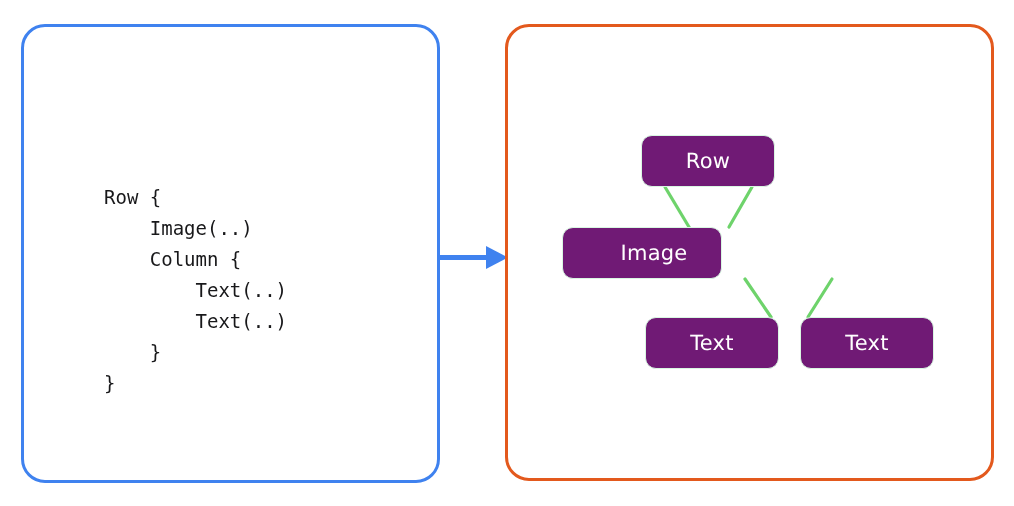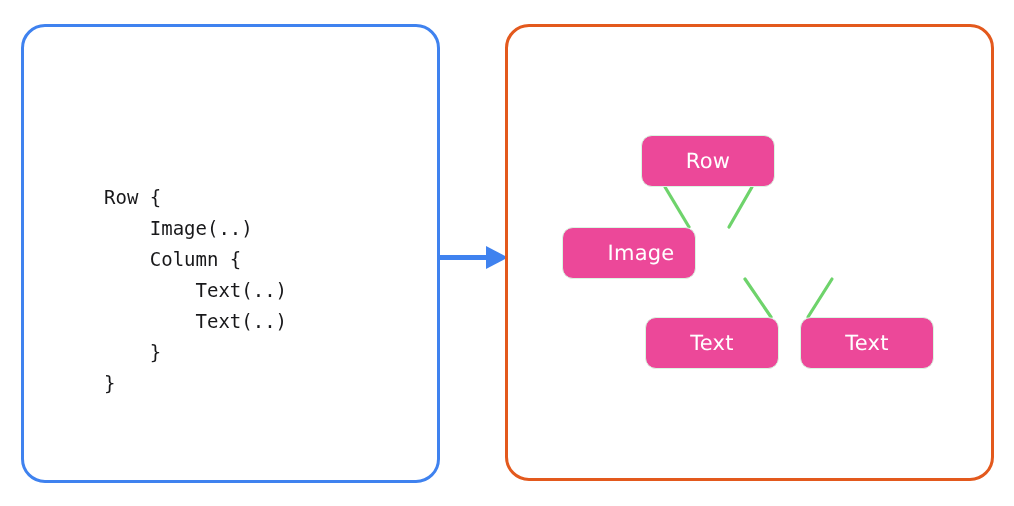--- a/index.html
+++ b/index.html
@@ -77,36 +77,36 @@
     height: 457px;
   }
   #tree-edges {
     position: absolute;
     left: 0; top: 0;
     width: 489px;
     height: 457px;
   }
   .tree-node {
     position: absolute;
-    background: #ec4899;
+    background: #701a75;
     border: 1.5px solid #d9f7e2;
     border-radius: 11px;
     box-sizing: border-box;
     display: flex;
     align-items: center;
     justify-content: center;
     color: #ffffff;
     font-family: "DejaVu Sans", "Liberation Sans", sans-serif;
     font-size: 21px;
     font-weight: 400;
     letter-spacing: 0.2px;
     text-rendering: geometricPrecision;
   }
   #node-row    { left: 136px; top: 111px; width: 134px; height: 52px; }
-  #node-image  { left:  57px; top: 203px; width: 134px; height: 52px; padding-left: 24px; }
+  #node-image  { left:  57px; top: 203px; width: 160px; height: 52px; padding-left: 24px; }
   #node-column { left: 215px; top: 203px; width: 136px; height: 52px; }
   #node-text-1 { left: 140px; top: 293px; width: 134px; height: 52px; }
   #node-text-2 { left: 295px; top: 293px; width: 134px; height: 52px; }
 </style>
 </head>
 <body>
 
 <div id="stage">
 
   <div class="panel" id="code-panel">

